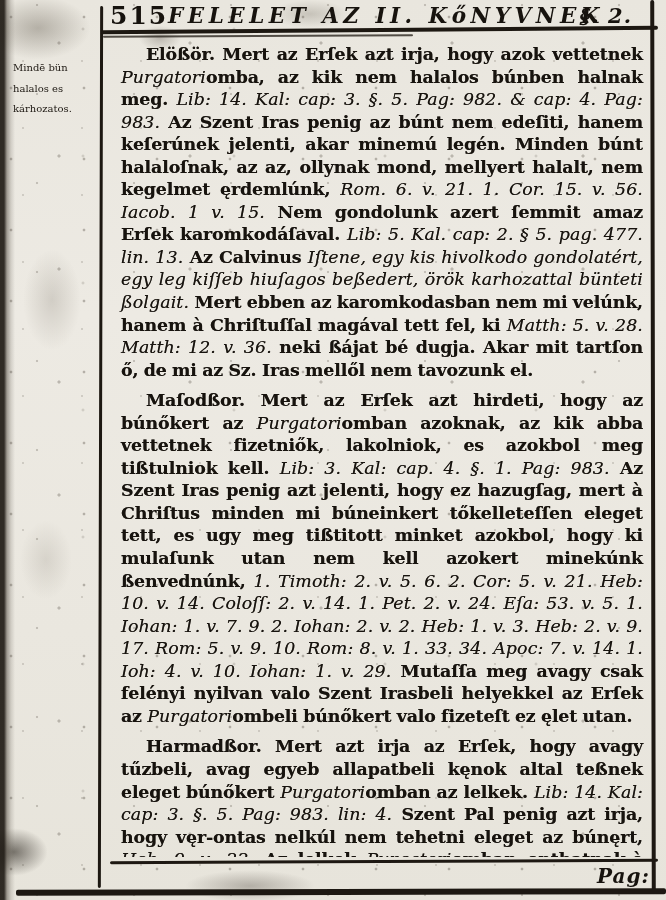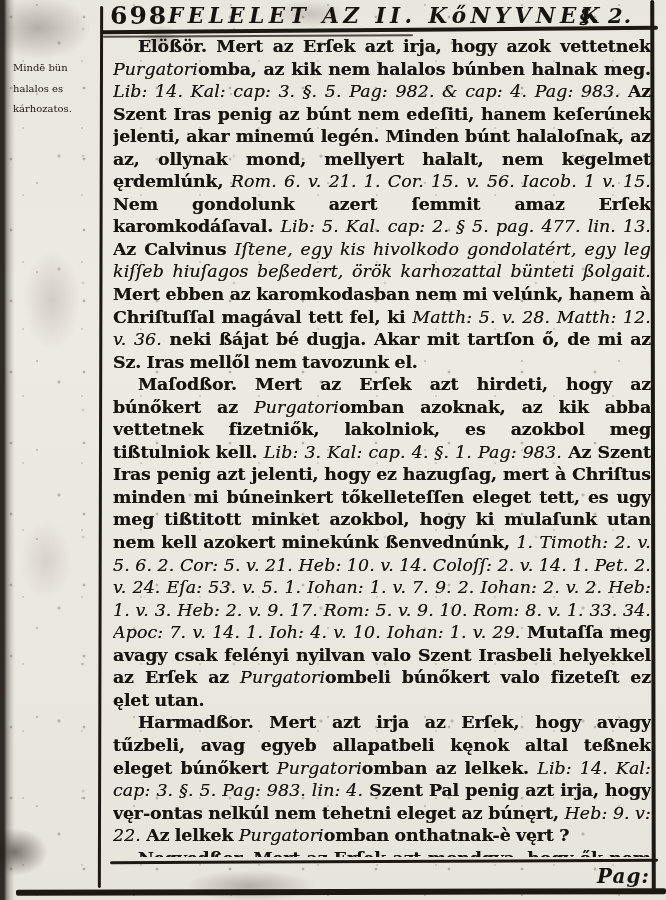--- a/index.html
+++ b/index.html
@@ -63,21 +63,21 @@
     font-size:10px; font-weight:400; line-height:20.5px;
     white-space:pre-line; color:#1d1812;
   }
   
   .text-block {
     position:absolute; left:113px; top:35px; width:538px; height:822px; overflow:hidden;
     font-size:17.4px; line-height:22.55px; text-align:justify;
     letter-spacing:-.15px; word-spacing:-.5px;
     text-shadow:0 0 .5px rgba(23,19,14,.65);
   }
-  .para { margin:0; text-indent:25px; }
+  .para { margin:8px; text-indent:25px; }
   .para .rm { font-weight:700; }
   .para .it { font-style:italic; font-weight:400; letter-spacing:.1px; }
   
   .catchword {
     position:absolute; left:589px; top:864px; font-size:20px; font-weight:700; font-style:italic;
     letter-spacing:1px;
     margin-left:8px;
   }
 </style>
 </head>
@@ -86,21 +86,21 @@
 <div class="page">
 
   <div class="speckles"></div>
   <div class="stains"></div>
   <div class="binding-edge"></div>
 
   <div class="rule rule-vert-left"></div>
   <div class="rule rule-vert-right"></div>
 
   <div class="header">
-    <span class="page-number">698</span>
+    <span class="page-number">515</span>
     <span class="running-title">FELELET AZ II. KőNYVNEK</span>
     <span class="section-number">§. 2.</span>
   </div>
   <div class="rule rule-header"></div>
   <div class="rule rule-header-thin"></div>
 
   <div class="margin-note">Mindē bün
 halalos es
 kárhozatos.</div>
 

